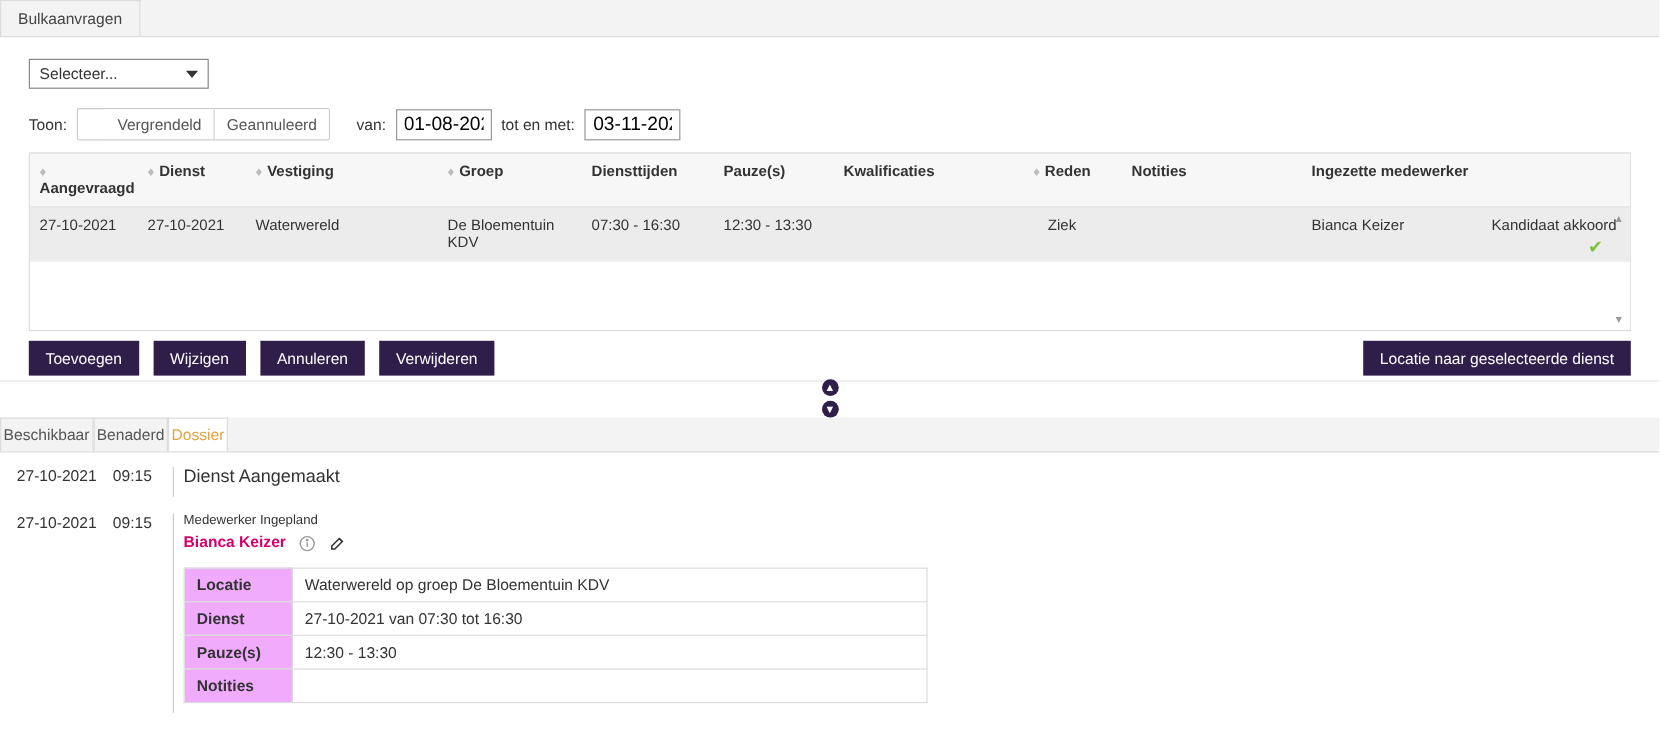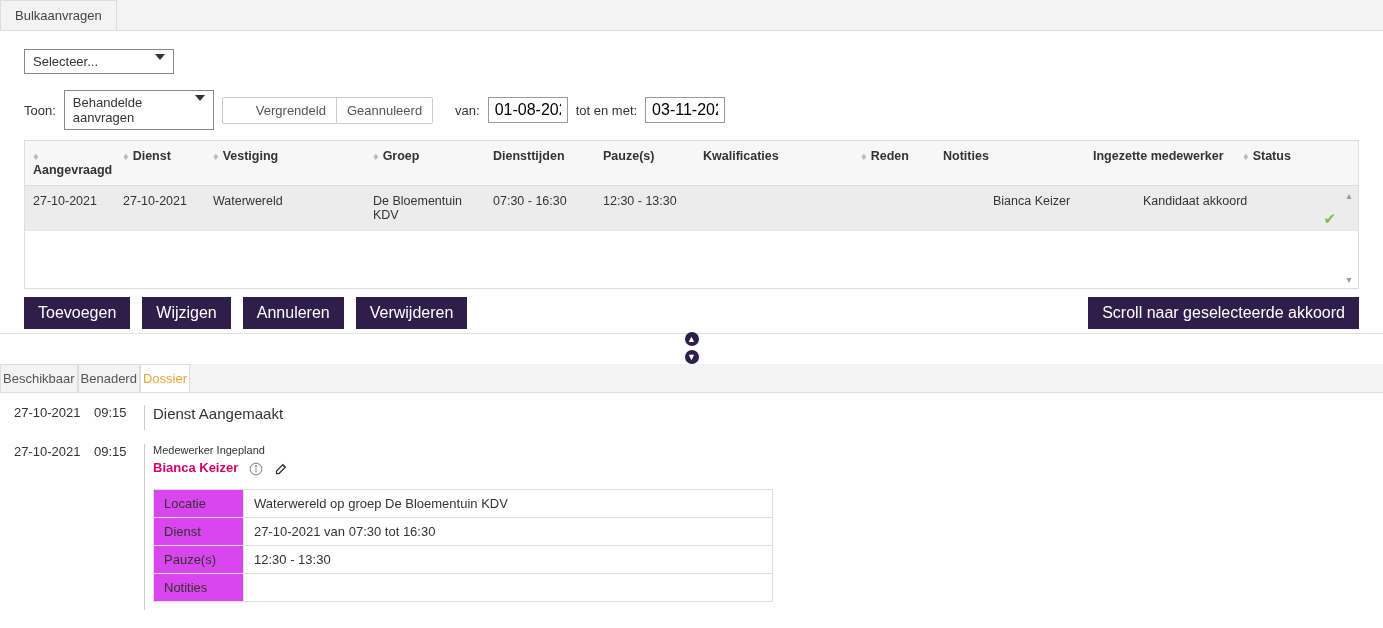--- a/index.html
+++ b/index.html
@@ -26,21 +26,21 @@
   .tab.active {
     background: #fff;
     color: #e6a33e;
     border-top: 1px solid #ddd;
   }
   .filters {
     padding: 18px 24px 8px 24px;
   }
   .select {
     display: inline-flex;
-    align-items: flex-start;
+    align-items: center;
     justify-content: space-between;
     border: 1px solid #888;
     padding: 4px 8px;
     width: 150px;
     background: #fff;
     cursor: pointer;
   }
   .caret {
     width: 0; height: 0;
     border-left: 5px solid transparent;
@@ -146,21 +146,21 @@
     align-items: center;
     padding: 8px 24px 4px 24px;
     gap: 12px;
     border-bottom: 1px solid #e3e3e3;
   }
   .btn {
     background: #2f1d4a;
     color: #fff;
     border: none;
     padding: 7px 14px;
-    font-size: 16px;
+    font-size: 13px;
     cursor: pointer;
   }
   .btn.right { margin-left: auto; }
   .circ-btns {
     position: absolute;
     left: 50%;
     transform: translateX(-50%);
     display: flex;
     flex-direction: column;
     gap: 4px;
@@ -226,45 +226,41 @@
     border-collapse:collapse;
     width:620px;
   }
   .detail-table td, .detail-table th {
     border:1px solid #ddd;
     padding:6px 10px;
     font-size:13px;
     text-align:left;
   }
   .detail-table th {
-    background:#d946ef;
-    font-weight:400;
+    background:#f0abfc;
+    font-weight:700;
     width:90px;
   }
 </style>
 </head>
 <body>
 
 <div class="topbar">
   <div class="tab">Bulkaanvragen</div>
 </div>
 
 <div class="filters">
   <div class="select">
     <span>Selecteer...</span>
     <span class="caret"></span>
   </div>
 </div>
 
 <div class="row-filters">
   <span class="label">Toon:</span>
-  <div class="select" style="width:150px">
-    <span>Behandelde aanvragen</span>
-    <span class="caret"></span>
-  </div>
   <div class="chip-group">
     <div class="chip">Vergrendeld</div>
     <div class="chip">Geannuleerd</div>
   </div>
   <span style="margin-left:14px" class="label">van:</span>
   <input class="date-input" value="01-08-2021" style="">
   <span class="label">tot en met:</span>
   <input class="date-input" value="03-11-2021" style="">
 </div>
 
@@ -273,47 +269,47 @@
     <div class="th col-aangevraagd"><span class="sort-icon">♦</span><span>Aangevraagd</span></div>
     <div class="th col-dienst"><span class="sort-icon">♦</span><span>Dienst</span></div>
     <div class="th col-vestiging"><span class="sort-icon">♦</span><span>Vestiging</span></div>
     <div class="th col-groep"><span class="sort-icon">♦</span><span>Groep</span></div>
     <div class="th col-diensttijden"><span>Diensttijden</span></div>
     <div class="th col-pauzes"><span>Pauze(s)</span></div>
     <div class="th col-kwal"><span>Kwalificaties</span></div>
     <div class="th col-reden"><span class="sort-icon">♦</span><span>Reden</span></div>
     <div class="th col-notities"><span>Notities</span></div>
     <div class="th col-medewerker"><span>Ingezette medewerker</span></div>
-    <div class="th col-status"><span class="sort-icon">♦</span><span>Status</span></div>
   </div>
   <div class="trow">
     <div class="td col-aangevraagd">27-10-2021</div>
     <div class="td col-dienst">27-10-2021</div>
     <div class="td col-vestiging">Waterwereld</div>
     <div class="td col-groep">De Bloementuin KDV</div>
     <div class="td col-diensttijden">07:30  -  16:30</div>
     <div class="td col-pauzes">12:30  -  13:30</div>
     <div class="td col-kwal"></div>
+    <div class="td col-reden">Ziek</div>
     <div class="td col-notities"></div>
     <div class="td col-medewerker">Bianca Keizer</div>
     <div class="td col-status">Kandidaat akkoord</div>
     <span class="check">✔</span>
     <div class="scroll-arrow" style="top:2px;right:2px">▴</div>
   </div>
   <div class="table-body-spacer">
     <div class="scroll-arrow down">▾</div>
   </div>
 </div>
 
 <div class="action-bar">
   <button class="btn">Toevoegen</button>
   <button class="btn">Wijzigen</button>
   <button class="btn">Annuleren</button>
   <button class="btn">Verwijderen</button>
-  <button class="btn right">Scroll naar geselecteerde akkoord</button>
+  <button class="btn right">Locatie naar geselecteerde dienst</button>
 </div>
 <div class="circle-row-wrap">
   <div class="circ-btns">
     <div class="circ">▲</div>
     <div class="circ">▼</div>
   </div>
 </div>
 
 <div class="subtabs">
   <div class="subtab">Beschikbaar</div>

